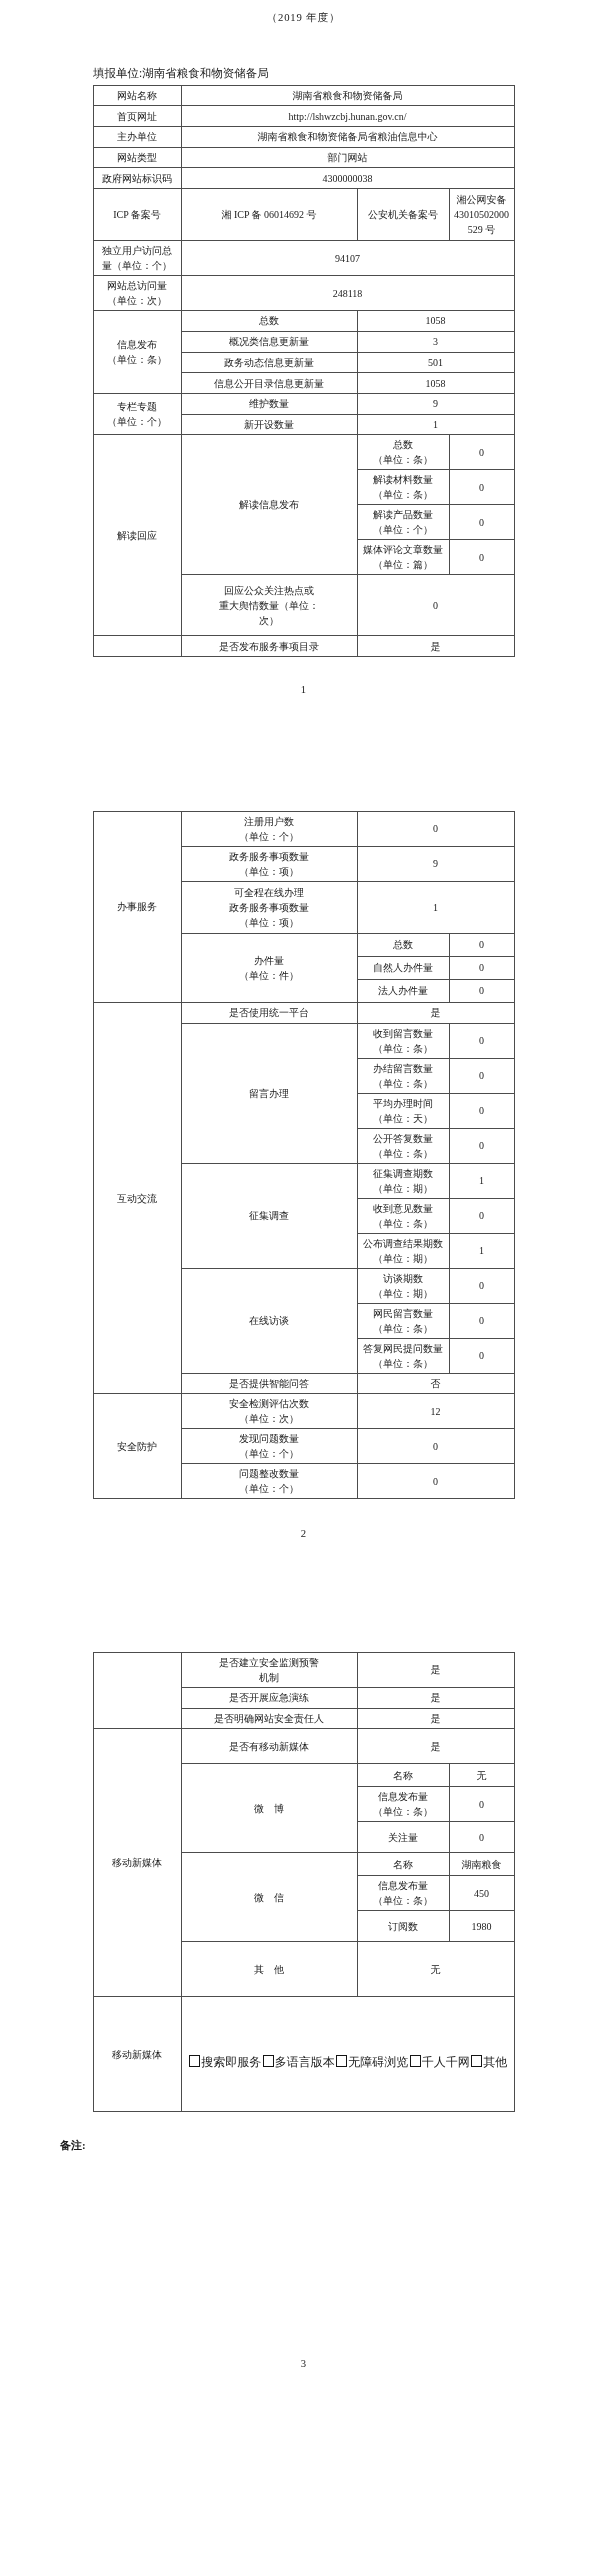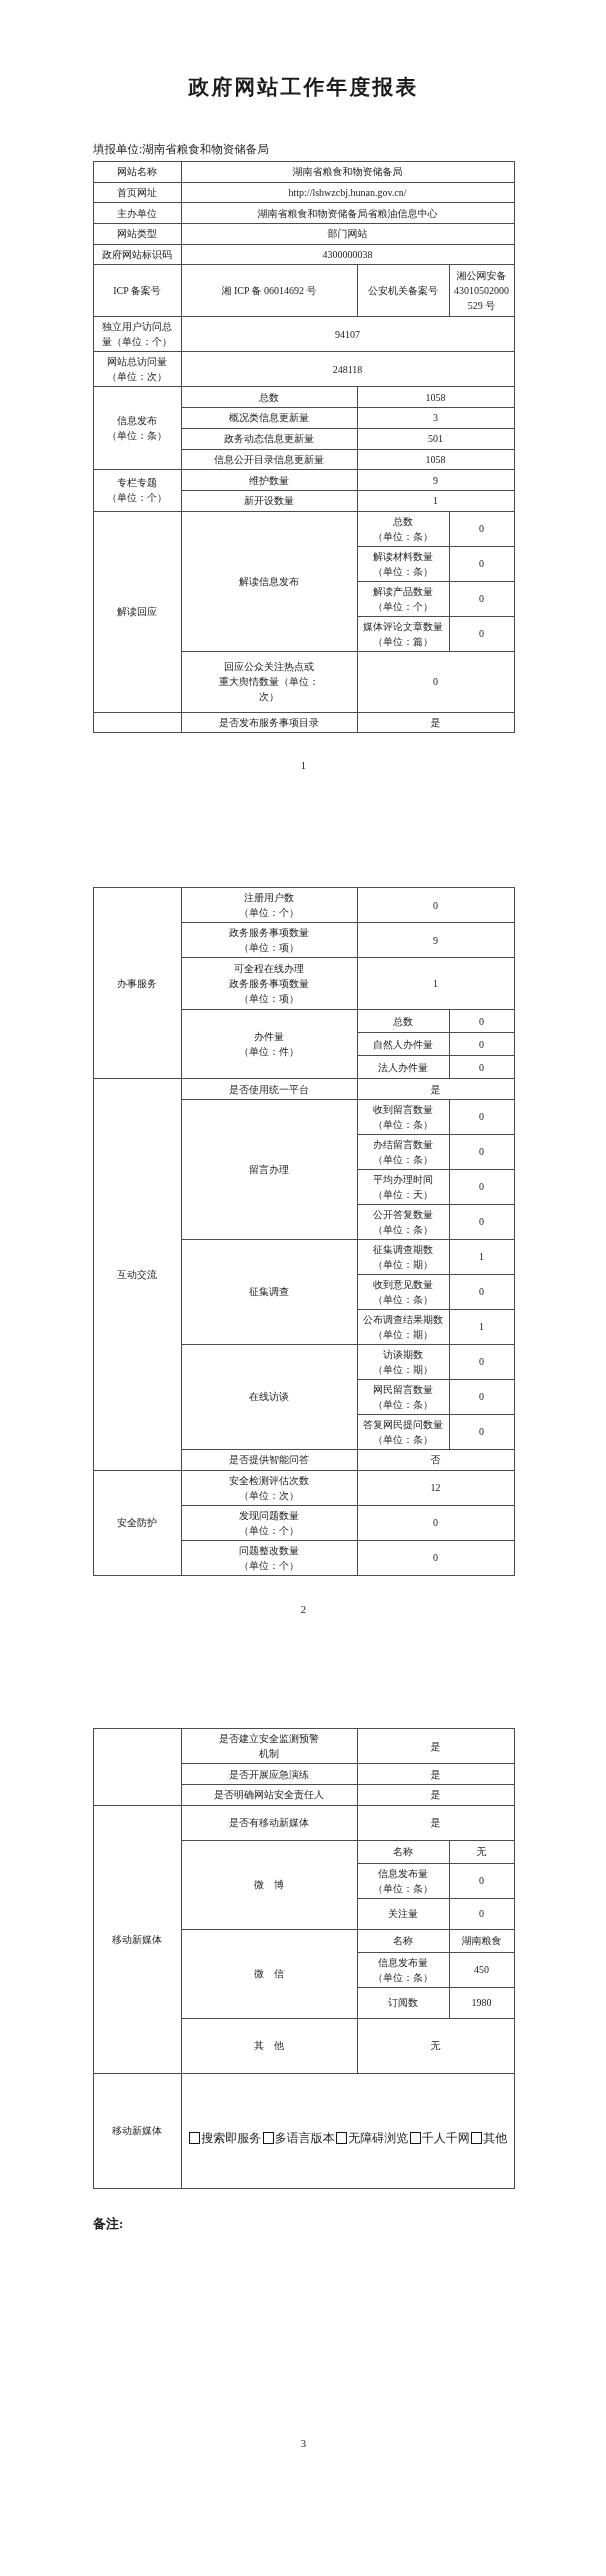--- a/index.html
+++ b/index.html
@@ -19,30 +19,30 @@
     font-size:10px;line-height:1.5;padding:1.5px 3.8px;
     white-space:pre-line;word-break:break-all;
   }
   tr.h27{height:20.7px} tr.h30{height:23px} tr.h40{height:31px}
   tr.h46{height:35px} tr.h68{height:52px} tr.h80{height:61px}
   tr.h96{height:55px} tr.h150{height:115px}
   .pageno{text-align:center;font-size:10.7px}
   #pageno1{margin-top:26px}
   #pageno2{margin-top:27.6px}
   #pageno3{margin-top:204px}
-  .note{margin:26px 0 0 93px;font-size:13px;font-weight:700}
+  .note{margin:26px 0 0 60px;font-size:11px;font-weight:700}
   .cb{display:inline-block;width:9.2px;height:10px;border:1.5px solid #141414;vertical-align:-1.5px;margin:0 0.8px 0 1.5px;background:#fff}
   .cb-item{font-size:12px;white-space:nowrap}
 </style>
 </head>
 <body>
 
 <div class="page">
 
-  <h1 class="title">政府网站工作年度报表</h1>
+  <div class="year">（2019 年度）</div>
   <div class="fill-unit">填报单位:湖南省粮食和物资储备局</div>
 
   <table class="rpt" id="table1">
     <colgroup>
         <col style="width:88px">
         <col style="width:176px">
         <col style="width:92px">
         <col style="width:65px">
       </colgroup>
     <tbody>

